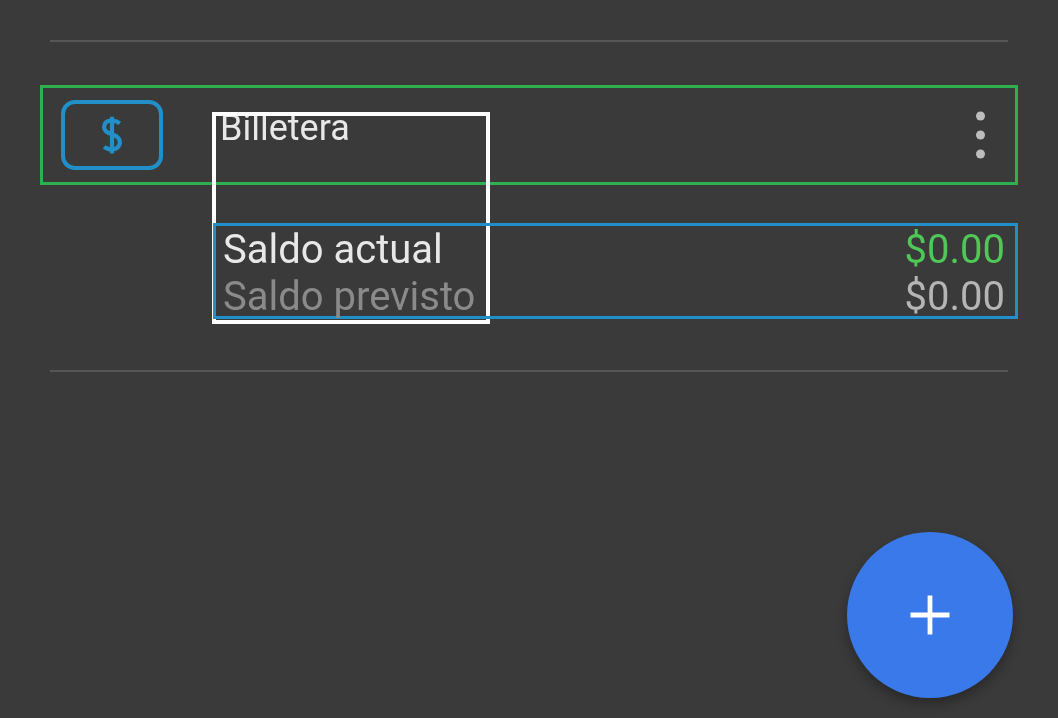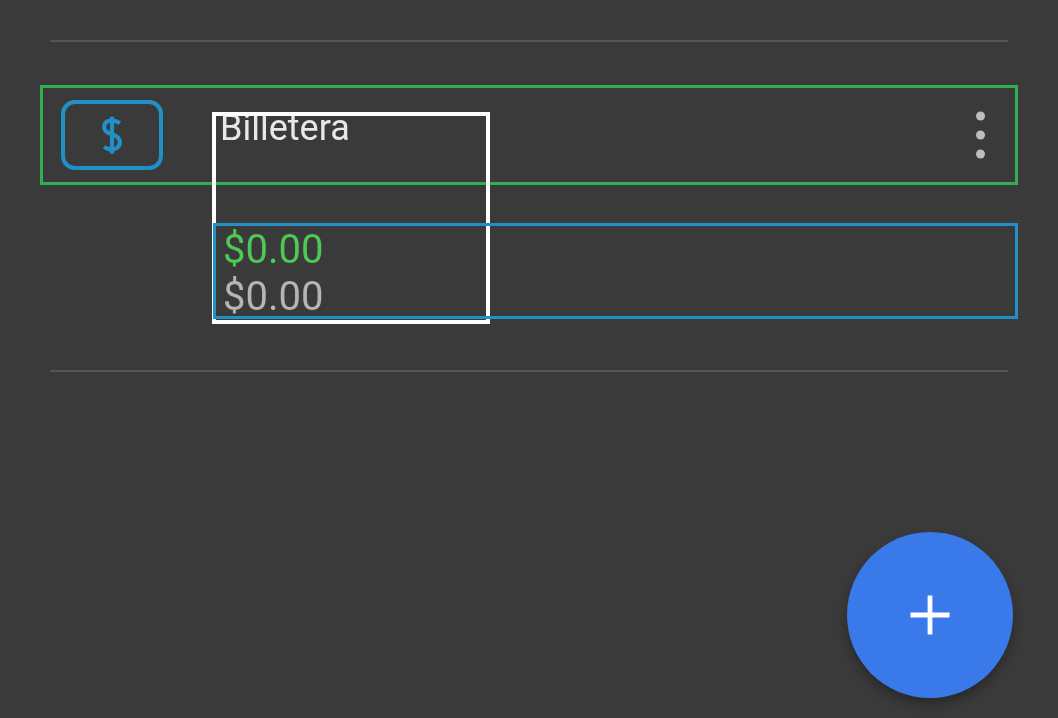--- a/index.html
+++ b/index.html
@@ -157,23 +157,25 @@
     <span></span>
   </div>
 </div>
 
 <div class="wallet-title">Billetera</div>
 
 <div class="title-overlay"></div>
 
 <div class="balance-row">
   <div class="balance-line">
+    <span class="balance-label-current">Saldo actual</span>
     <span class="balance-value-current">$0.00</span>
   </div>
   <div class="balance-line">
+    <span class="balance-label-expected">Saldo previsto</span>
     <span class="balance-value-expected">$0.00</span>
   </div>
 </div>
 
 <div class="divider divider-bottom"></div>
 
 <div class="fab">
   <svg viewBox="0 0 24 24">
     <path d="M12 3 V21 M3 12 H21" stroke="#fff" stroke-width="2.2" stroke-linecap="butt"></path>
   </svg>

